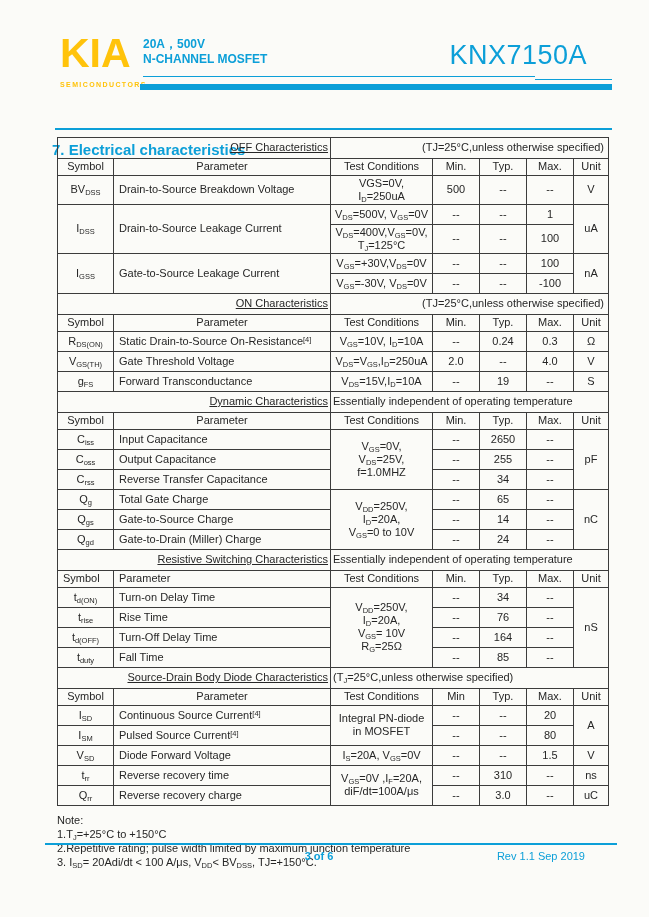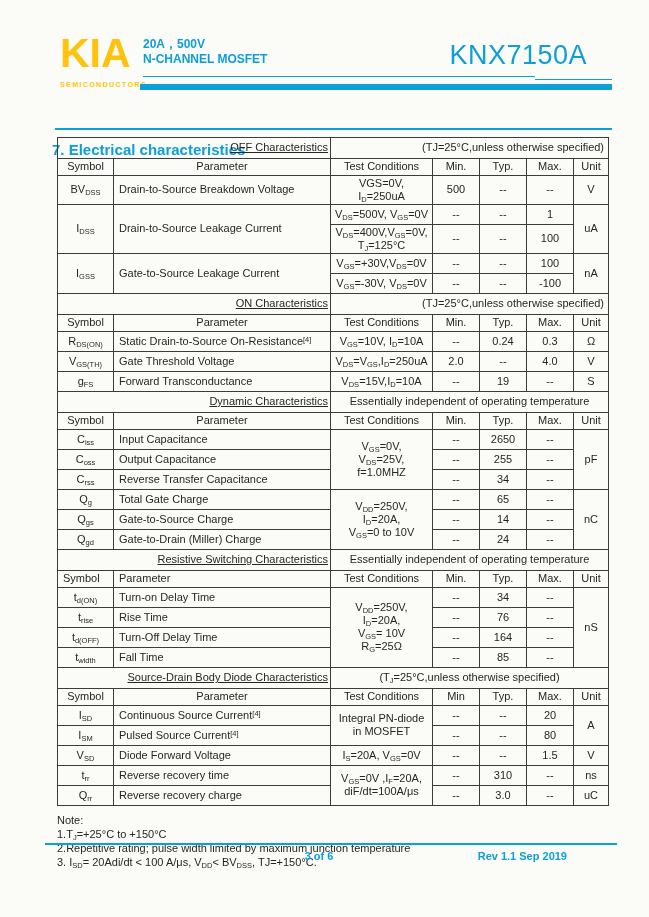--- a/index.html
+++ b/index.html
@@ -25,32 +25,32 @@
   .heading{position:absolute;left:52px;top:105px;font-size:15px;font-weight:bold;color:var(--cyan);margin-top:36px;}
   .heading-rule{position:absolute;left:55px;top:128px;width:557px;height:2px;background:var(--cyan);}
   
   .content{position:absolute;left:57px;top:137px;width:551px;}
   table{border-collapse:collapse;width:551px;table-layout:fixed;font-size:11px;color:var(--ink);}
   td{border:1px solid var(--line);text-align:center;vertical-align:middle;padding:1px 2px;height:17px;line-height:1.22;}
   td.p{text-align:left;padding-left:5px;}
   td.c{line-height:1.18;}
   tr.sec td{height:18px;border-left:1px solid var(--line);}
   td.secT{text-align:right;padding-left:4px;text-decoration:underline;}
-  td.secC{text-align:center;}
+  td.secC{text-align:left;}
   td.ar{text-align:right;padding-right:4px;}
   tr.hdr td{height:14px;}
   td.hl{text-align:left;padding-left:5px;}
   sub{font-size:7.5px;vertical-align:-2px;line-height:0;}
   sup{font-size:7.5px;vertical-align:3px;line-height:0;}
   
   .notes{margin-top:7px;font-size:11px;line-height:14px;}
   
   .footer-rule{position:absolute;left:45px;top:843px;width:572px;height:2px;background:var(--cyan);}
   .footer-page{position:absolute;left:12px;top:850px;width:614px;text-align:center;color:var(--cyan);font-weight:bold;font-size:11px;}
-  .footer-rev{position:absolute;right:82px;top:850px;color:var(--cyan);font-weight:bold;font-size:11px;}
+  .footer-rev{position:absolute;right:64px;top:850px;color:var(--cyan);font-weight:normal;font-size:11px;}
 </style>
 </head>
 <body>
 
 <div class="page">
 
   <div class="logo">KIA</div>
   <div class="logo-sub">SEMICONDUCTORS</div>
 
   <div class="subtitle">
@@ -260,21 +260,21 @@
             <td>--</td>
           </tr>
           <tr>
             <td>t<sub>d(OFF)</sub></td>
             <td class="p">Turn-Off Delay Time</td>
             <td>--</td>
             <td>164</td>
             <td>--</td>
           </tr>
           <tr>
-            <td>t<sub>width</sub></td>
+            <td>t<sub>duty</sub></td>
             <td class="p">Fall Time</td>
             <td>--</td>
             <td>85</td>
             <td>--</td>
           </tr>
           <tr class="sec">
             <td class="secT" colspan="2">Source-Drain Body Diode Characteristics</td>
             <td class="secC" colspan="5">(T<sub>J</sub>=25°C,unless otherwise specified)</td>
           </tr>
           <tr class="hdr">

